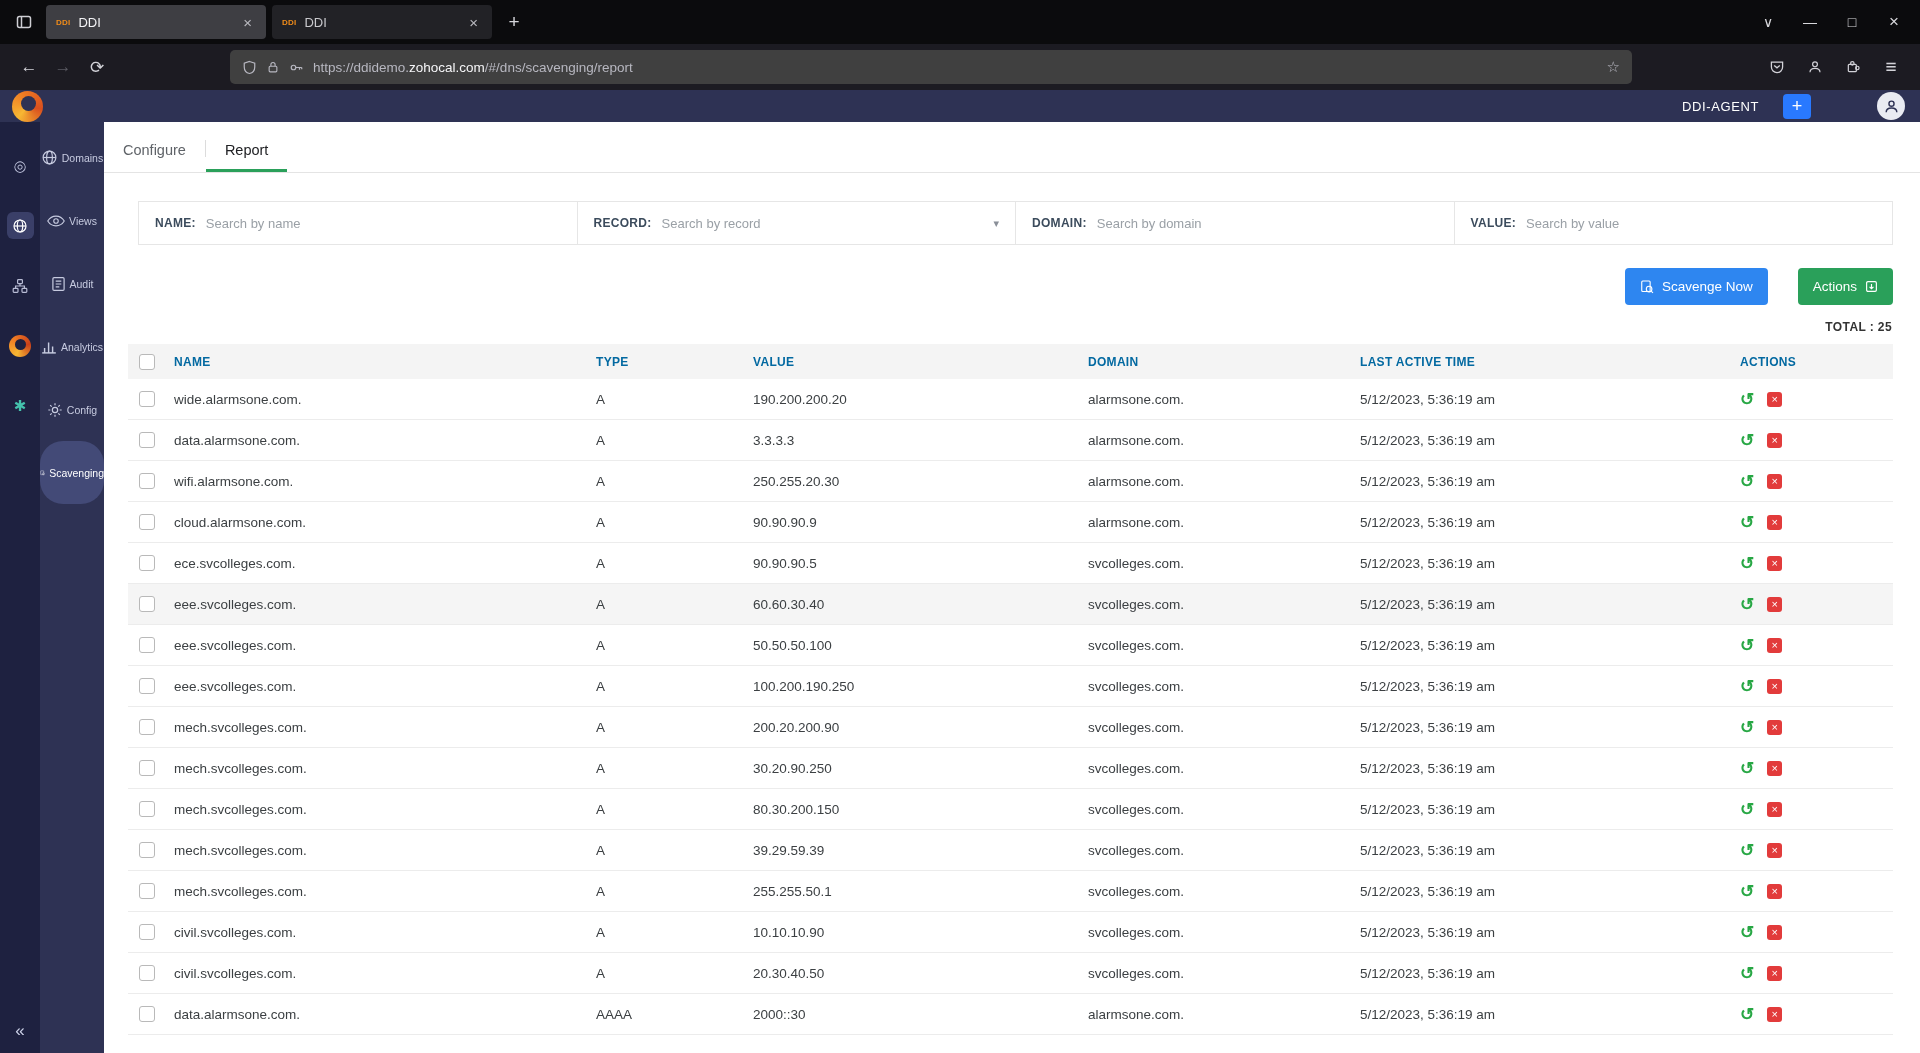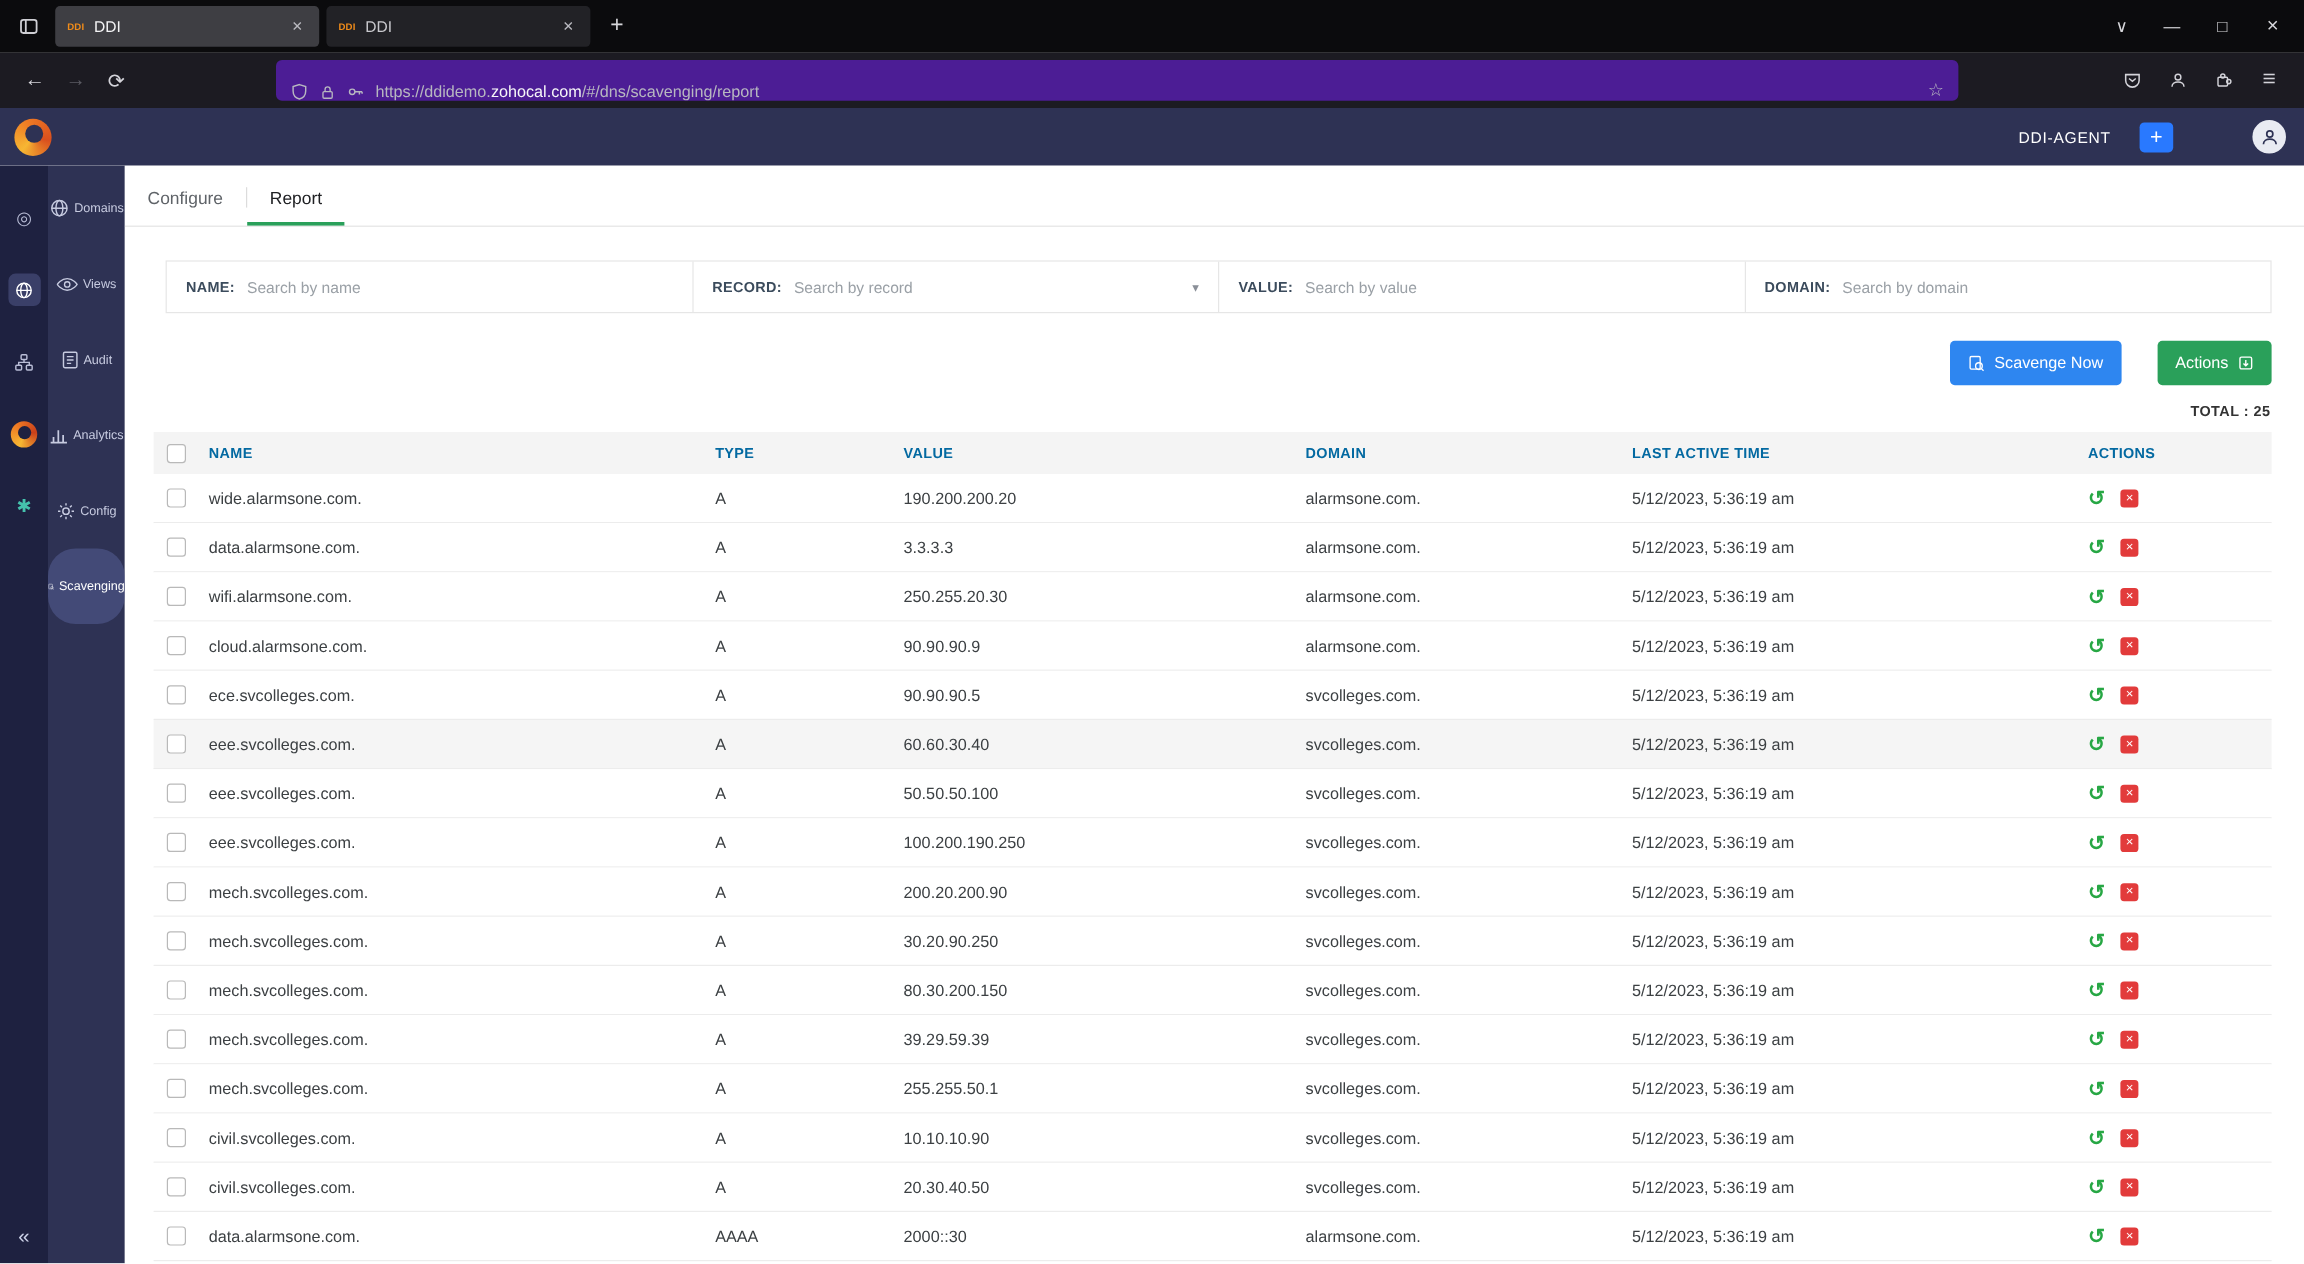--- a/index.html
+++ b/index.html
@@ -16,29 +16,29 @@
   .btab-title { flex:1; overflow:hidden; white-space:nowrap; }
   .btab-close { color:#b9b9bf; font-size:15px; line-height:1; padding:2px 4px; border-radius:3px; }
   .newtab { width:32px; height:32px; display:flex; align-items:center; justify-content:center; color:#d6d6da; font-size:19px; }
   .tabbar-spacer { flex:1; }
   .winbtn { width:36px; height:34px; display:flex; align-items:center; justify-content:center; color:#d8d8dc; font-size:14px; }
   .winbtn.close { font-size:17px; }
 
   .navbar { height:46px; background:#1c1b22; display:flex; align-items:center; padding:0 12px; flex:0 0 auto; }
   .navbtn { width:34px; height:32px; display:flex; align-items:center; justify-content:center; color:#d3d3d9; font-size:17px; border-radius:4px; }
   .navbtn.disabled { color:#5b5b63; }
-  .urlbar { flex:1; height:34px; margin:0 128px 0 116px; background:#4c1d95; border-radius:5px; display:flex; align-items:flex-end; padding:0 12px; gap:9px; color:#b7b7c0; font-size:13.5px; }
+  .urlbar { flex:1; height:34px; margin:0 128px 0 116px; background:#404040; border-radius:5px; display:flex; align-items:center; padding:0 12px; gap:9px; color:#b7b7c0; font-size:13.5px; }
   .urlbar svg { flex:0 0 auto; }
   .url-text { flex:1; white-space:nowrap; overflow:hidden; }
   .url-domain { color:#f6f6f8; }
   .url-star { color:#b7b7c0; font-size:15px; }
   .chrome-right { display:flex; align-items:center; gap:4px; }
 
   
-  .appheader { height:48px; background:#2e3254; display:flex; align-items:center; padding:0 15px 0 10px; flex:0 0 auto; }
+  .appheader { height:32px; background:#2e3254; display:flex; align-items:center; padding:0 15px 0 10px; flex:0 0 auto; }
   .logo { width:31px; height:31px; border-radius:50%; background:conic-gradient(from 220deg,#f7b733,#ef7b24,#d94f1e,#f7b733); position:relative; margin-left:2px; }
   .logo::after { content:""; position:absolute; left:9px; top:5px; width:15px; height:15px; border-radius:50%; background:#2e3254; }
   .agent-label { margin-left:auto; color:#ffffff; font-size:13px; letter-spacing:.6px; }
   .add-btn { width:28px; height:25px; margin:0 66px 0 24px; background:#2979ff; color:#fff; border:none; border-radius:4px; font-size:18px; line-height:1; display:flex; align-items:center; justify-content:center; }
   .avatar { width:28px; height:28px; border-radius:50%; background:#e9ebf2; color:#2e3254; display:flex; align-items:center; justify-content:center; }
 
   
   .appbody { flex:1; display:flex; overflow:hidden; }
   .strip { width:40px; background:#1e2140; position:relative; display:flex; flex-direction:column; align-items:center; padding-top:30px; gap:33px; flex:0 0 auto; }
   .strip-icon { width:27px; height:27px; display:flex; align-items:center; justify-content:center; color:#b9bdd6; font-size:15px; border-radius:6px; }
@@ -254,26 +254,26 @@
         <div class="filter">
           <span class="filter-label">NAME:</span>
           <input placeholder="Search by name" style="">
         </div>
         <div class="filter">
           <span class="filter-label">RECORD:</span>
           <input placeholder="Search by record" style="">
           <span class="filter-caret">▾</span>
         </div>
         <div class="filter">
+          <span class="filter-label">DOMAIN:</span>
+          <input placeholder="Search by domain" style="">
+        </div>
+        <div class="filter">
           <span class="filter-label">VALUE:</span>
           <input placeholder="Search by value" style="">
-        </div>
-        <div class="filter">
-          <span class="filter-label">DOMAIN:</span>
-          <input placeholder="Search by domain" style="">
         </div>
       </div>
 
       <div class="toolbar">
         <button class="btn btn-scavenge">
           <svg width="14" height="14" viewBox="0 0 20 20" fill="none" stroke="currentColor" stroke-width="1.6">
               <rect x="2.5" y="1.5" width="12" height="15" rx="1.5"></rect>
               <circle cx="13" cy="13" r="4"></circle>
               <path d="M16 16l2.5 2.5"></path>
             </svg>

